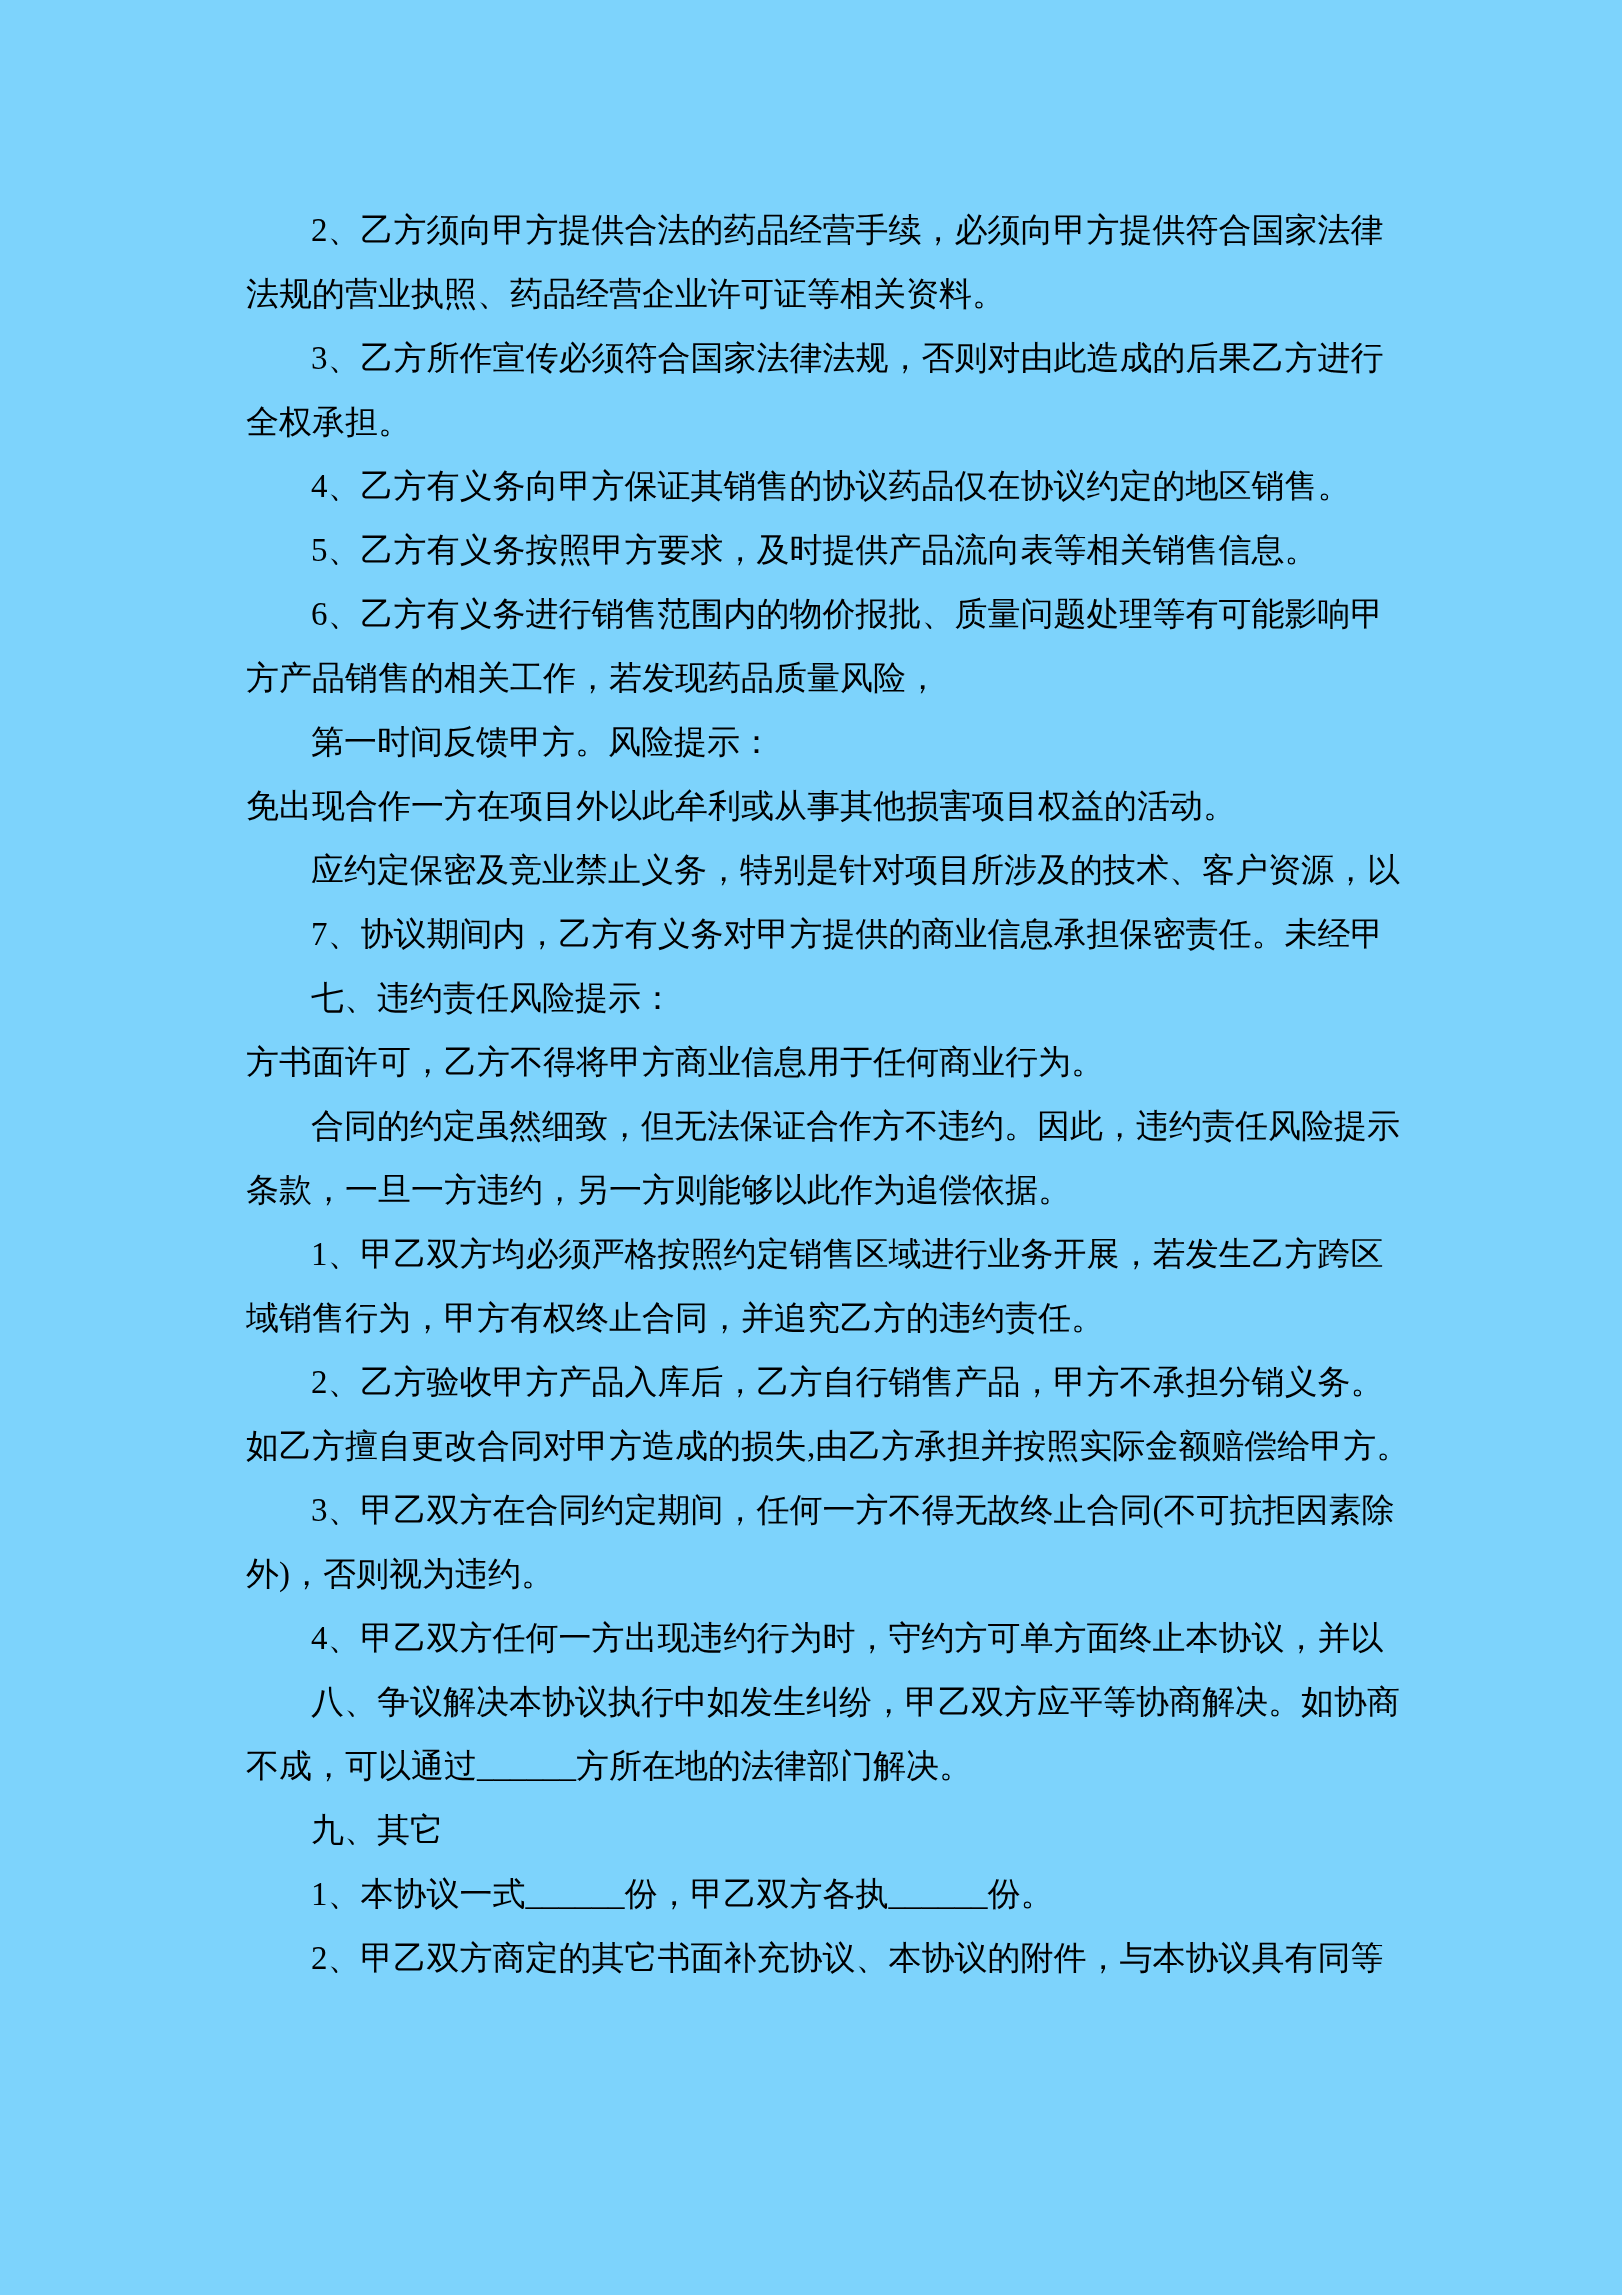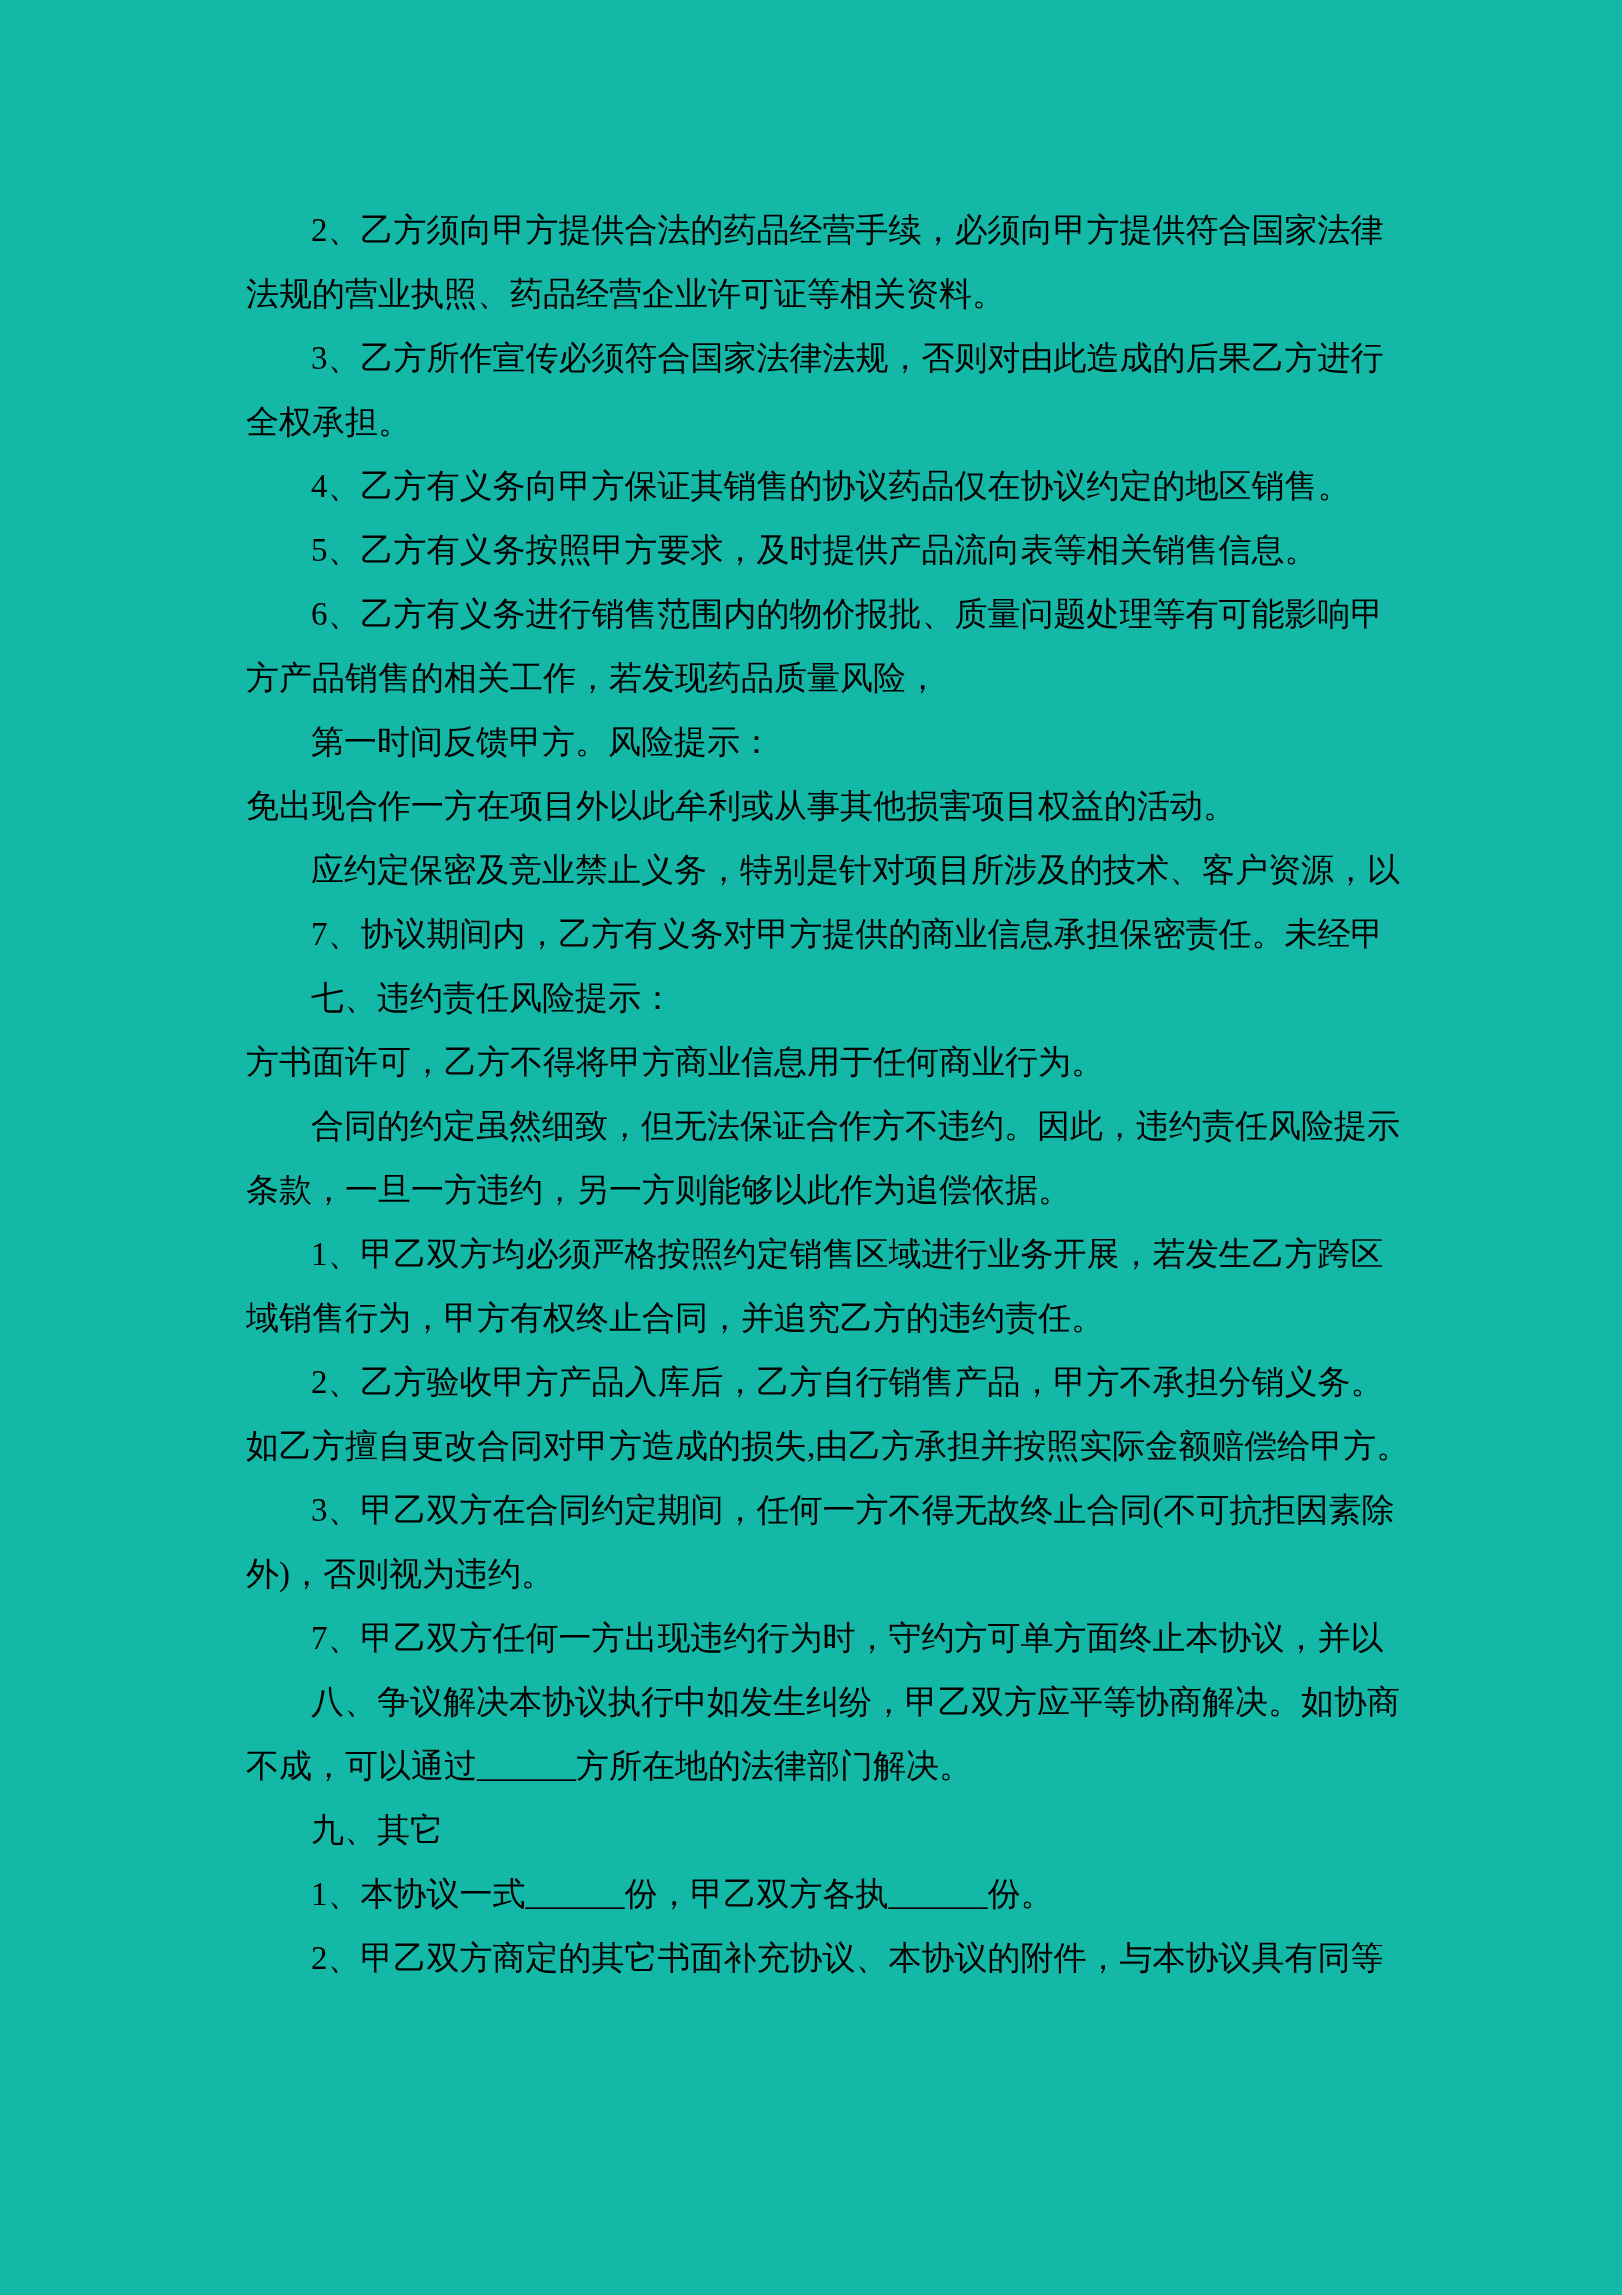--- a/index.html
+++ b/index.html
@@ -4,21 +4,21 @@
 <style>
   html, body {
     margin: 0;
     padding: 0;
     background: #ffffff;
   }
   .page {
     position: relative;
     width: 1623px;
     height: 2295px;
-    background: #14b8a6;
+    background: #7dd3fc;
     box-sizing: border-box;
     padding: 198px 105px 0 246px;
     font-family: "Liberation Serif", "DejaVu Serif", serif;
     font-size: 33px;
     line-height: 64px;
     color: #000000;
     overflow: hidden;
   }
   .line {
     white-space: pre;
@@ -47,20 +47,20 @@
   <div class="line indent">七、违约责任风险提示：</div>
   <div class="line">方书面许可，乙方不得将甲方商业信息用于任何商业行为。</div>
   <div class="line indent">合同的约定虽然细致，但无法保证合作方不违约。因此，违约责任风险提示</div>
   <div class="line">条款，一旦一方违约，另一方则能够以此作为追偿依据。</div>
   <div class="line indent">1、甲乙双方均必须严格按照约定销售区域进行业务开展，若发生乙方跨区</div>
   <div class="line">域销售行为，甲方有权终止合同，并追究乙方的违约责任。</div>
   <div class="line indent">2、乙方验收甲方产品入库后，乙方自行销售产品，甲方不承担分销义务。</div>
   <div class="line">如乙方擅自更改合同对甲方造成的损失,由乙方承担并按照实际金额赔偿给甲方。</div>
   <div class="line indent">3、甲乙双方在合同约定期间，任何一方不得无故终止合同(不可抗拒因素除</div>
   <div class="line">外)，否则视为违约。</div>
-  <div class="line indent">7、甲乙双方任何一方出现违约行为时，守约方可单方面终止本协议，并以</div>
+  <div class="line indent">4、甲乙双方任何一方出现违约行为时，守约方可单方面终止本协议，并以</div>
   <div class="line indent">八、争议解决本协议执行中如发生纠纷，甲乙双方应平等协商解决。如协商</div>
   <div class="line">不成，可以通过______方所在地的法律部门解决。</div>
   <div class="line indent">九、其它</div>
   <div class="line indent">1、本协议一式______份，甲乙双方各执______份。</div>
   <div class="line indent">2、甲乙双方商定的其它书面补充协议、本协议的附件，与本协议具有同等</div>
 </div>
 
 
 </body></html>

